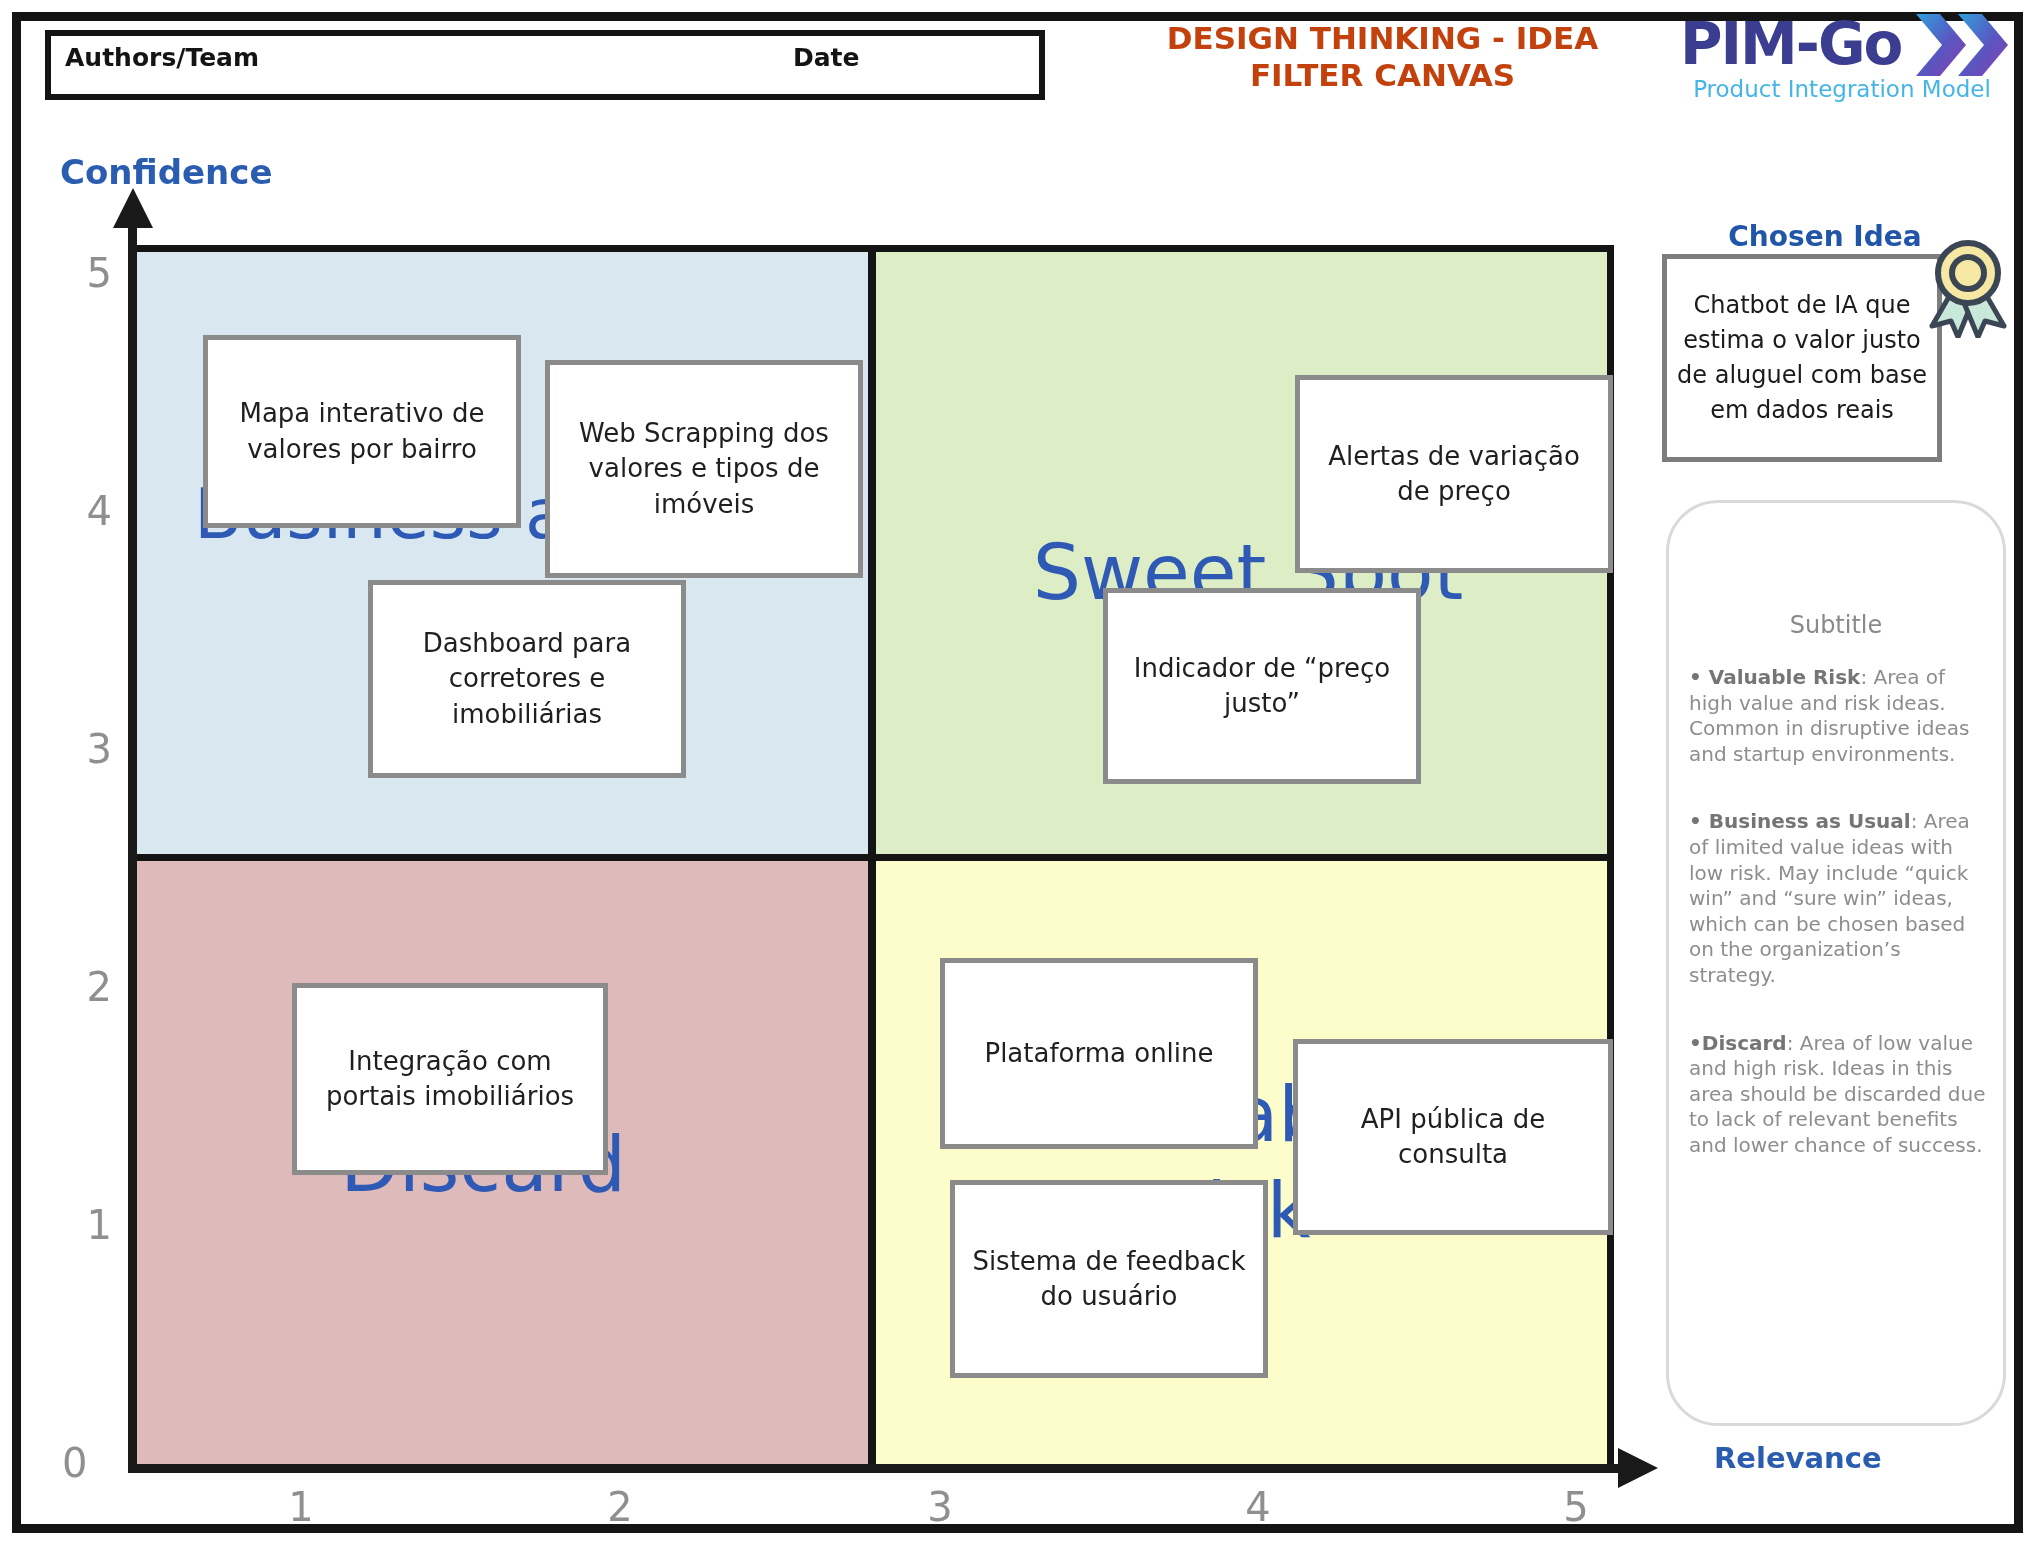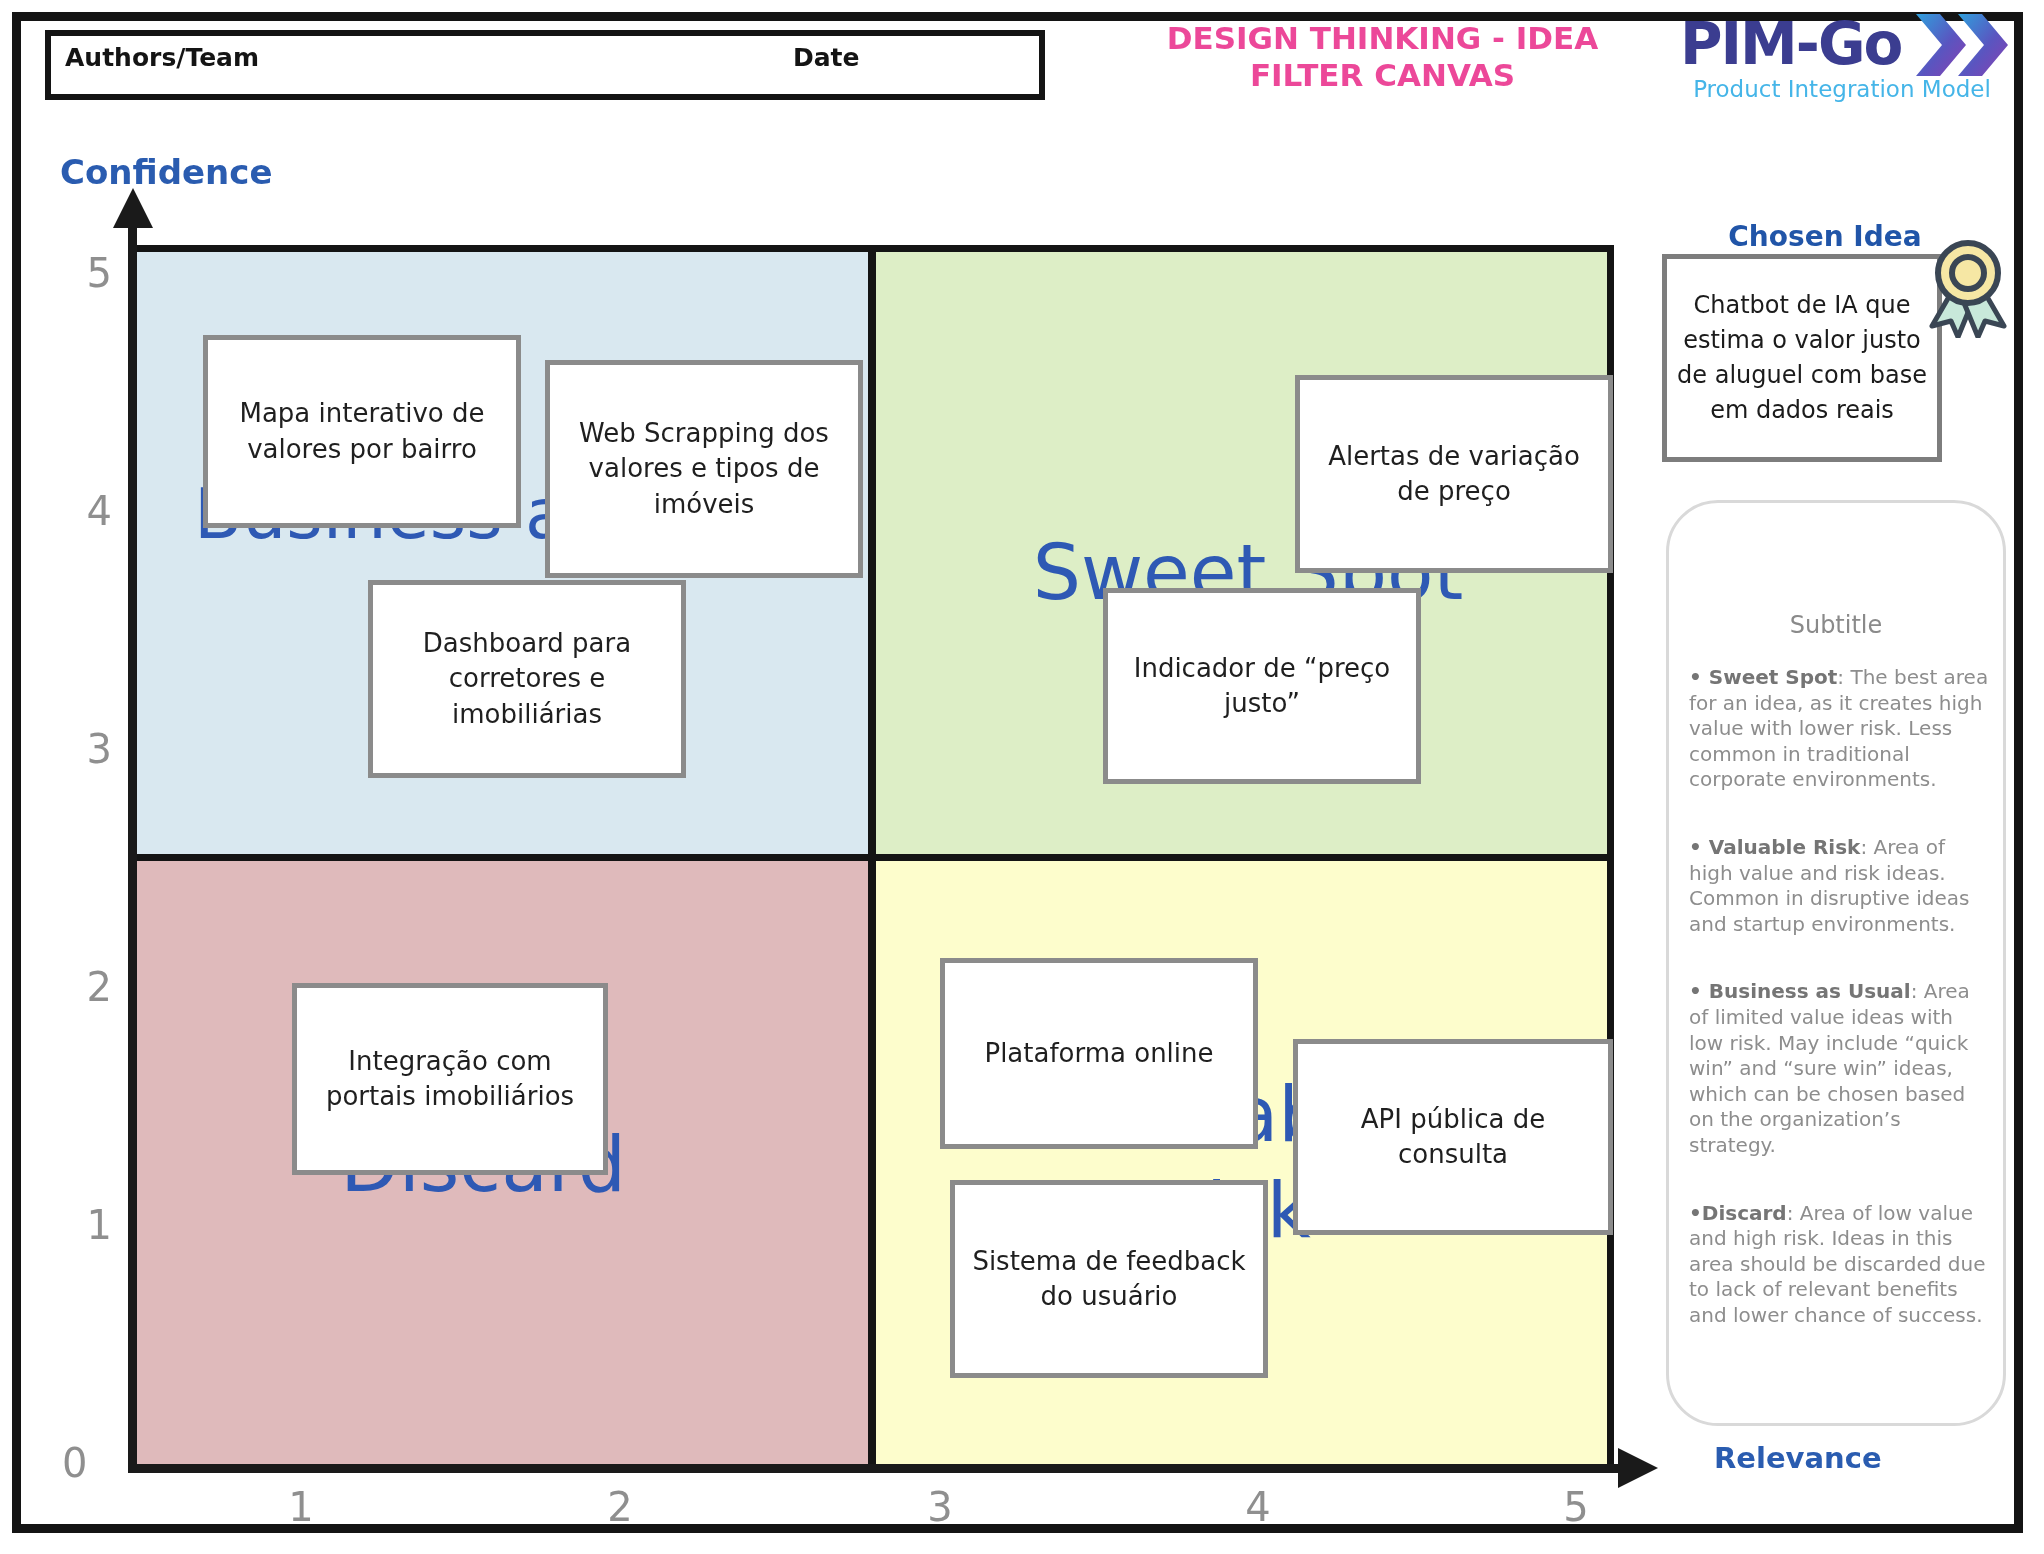--- a/index.html
+++ b/index.html
@@ -7,21 +7,21 @@
         font-family:"DejaVu Sans","Liberation Sans",sans-serif;overflow:hidden;}
   .frame{position:absolute;left:12px;top:12px;width:2011px;height:1521px;
          border:9px solid #141414;box-sizing:border-box;}
   
   .author-box{position:absolute;left:45px;top:30px;width:1000px;height:70px;
               border:6px solid #141414;box-sizing:border-box;background:#fff;}
   .author-box .lbl{position:absolute;top:7px;font-size:25px;font-weight:bold;color:#141414;}
   .lbl-authors{left:14px;text-align:right;}
   .lbl-date{left:742px;}
   .title{position:absolute;left:1155px;top:20px;width:455px;text-align:center;
-         color:#ec4899;font-size:31px;font-weight:bold;line-height:37px;}
+         color:#c2410c;font-size:31px;font-weight:bold;line-height:37px;}
   .logo{position:absolute;left:1674px;top:18px;width:336px;height:86px;}
   .logo-row{position:absolute;left:0;top:-8px;width:336px;height:66px;}
   .logo-name{position:absolute;left:6px;top:0;font-size:58px;font-weight:bold;
              color:#3b3d90;letter-spacing:-2px;}
   .logo-chev{position:absolute;right:0;top:4px;}
   .logo-tag{position:absolute;left:0;top:58px;width:336px;text-align:center;
             font-size:23px;color:#45b5e8;}
   
   .axis-label{position:absolute;font-weight:bold;color:#2a5cb0;}
   .y-axis-label{left:60px;top:152px;font-size:34px;}
@@ -166,19 +166,18 @@
       <polygon points="32,52 10,90 29,85 36,101 52,62" fill="#c8e8da" stroke="#3a4654" stroke-width="5" stroke-linejoin="round"></polygon>
       <polygon points="60,52 82,90 63,85 56,101 40,62" fill="#c8e8da" stroke="#3a4654" stroke-width="5" stroke-linejoin="round"></polygon>
       <circle cx="46" cy="37" r="30" fill="#f6e7a4" stroke="#3a4654" stroke-width="6"></circle>
       <circle cx="46" cy="37" r="16" fill="#f6e7a4" stroke="#3a4654" stroke-width="6"></circle>
     </svg>
   </div>
 
   <div class="sidebar">
     <div class="sidebar-title">Subtitle</div>
     <div class="sidebar-body">
-      <div class="sidebar-item"><b>• Sweet Spot</b><span>: The best area for an idea, as it creates high value with lower risk. Less common in traditional corporate environments.</span></div>
       <div class="sidebar-item"><b>• Valuable Risk</b><span>: Area of high value and risk ideas. Common in disruptive ideas and startup environments.</span></div>
       <div class="sidebar-item"><b>• Business as Usual</b><span>: Area of limited value ideas with low risk. May include “quick win” and “sure win” ideas, which can be chosen based on the organization’s strategy.</span></div>
       <div class="sidebar-item"><b>•Discard</b><span>: Area of low value and high risk. Ideas in this area should be discarded due to lack of relevant benefits and lower chance of success.</span></div>
     </div>
   </div>
 </div>
 
 </body></html>

